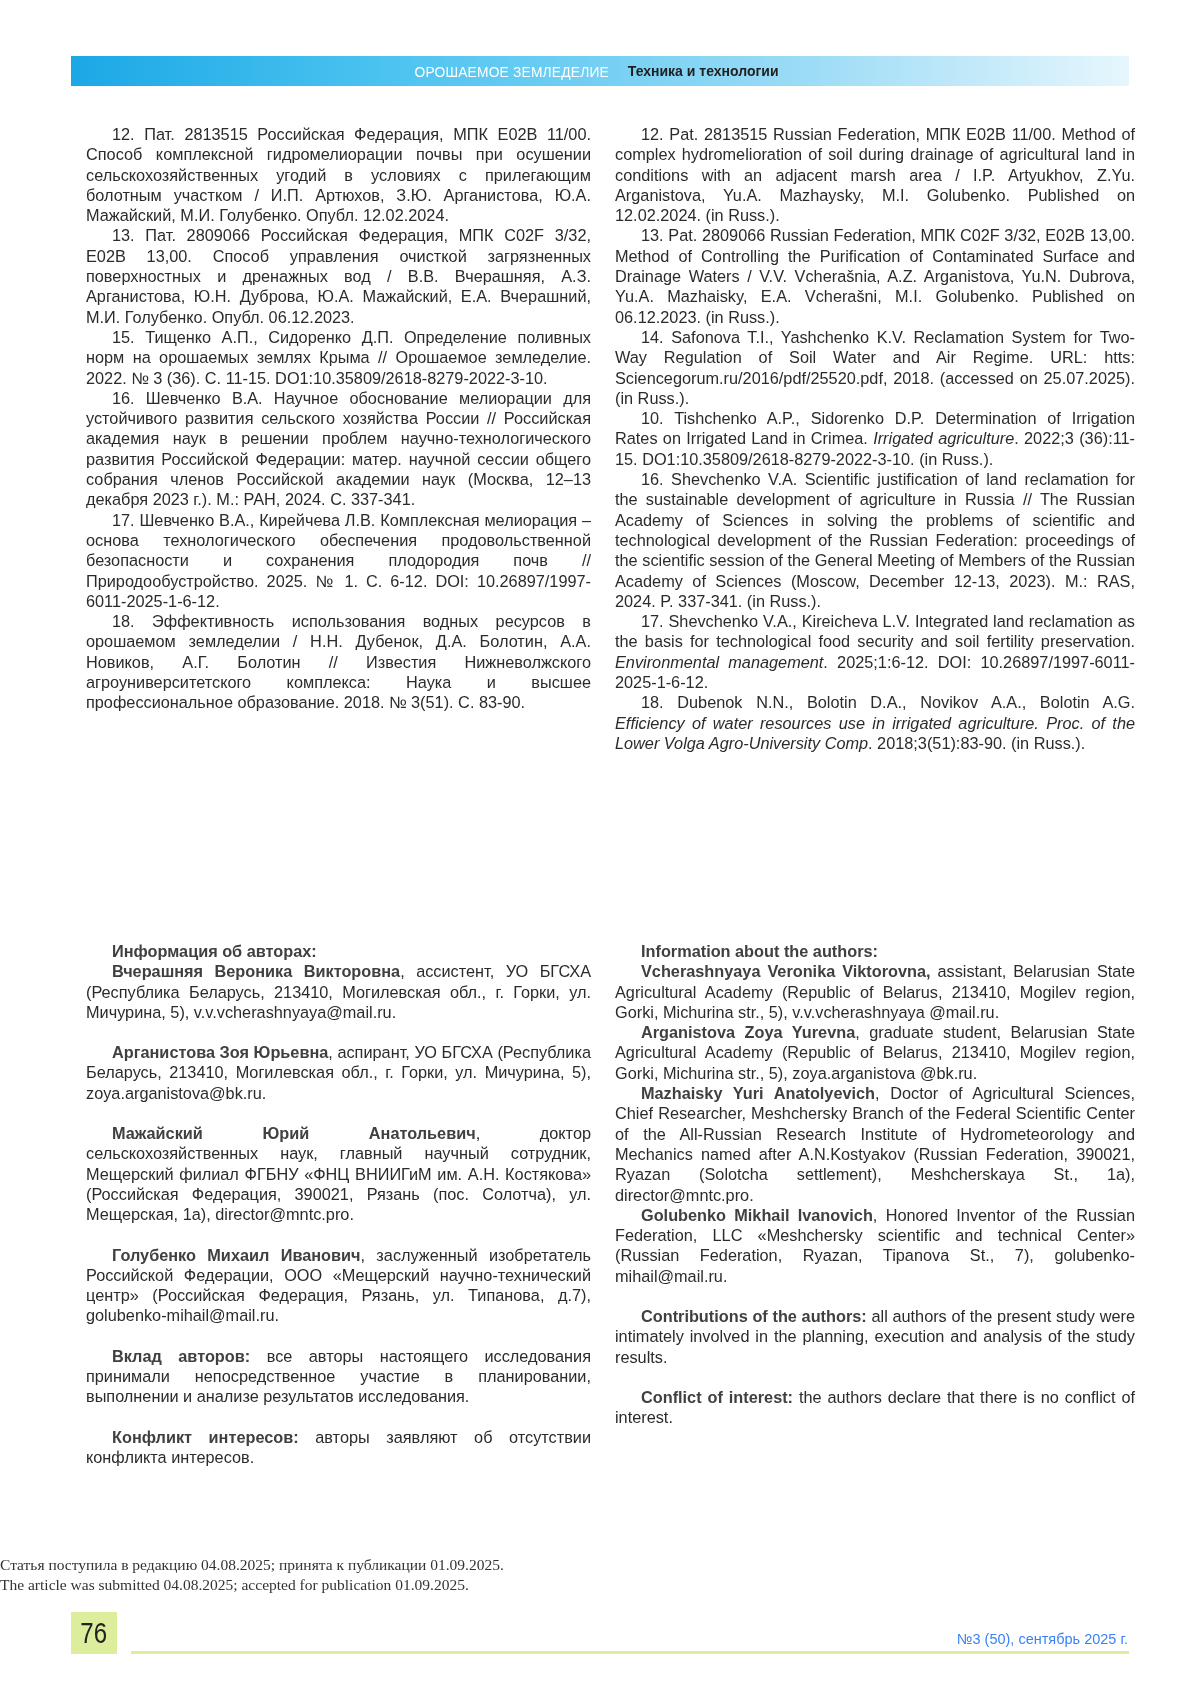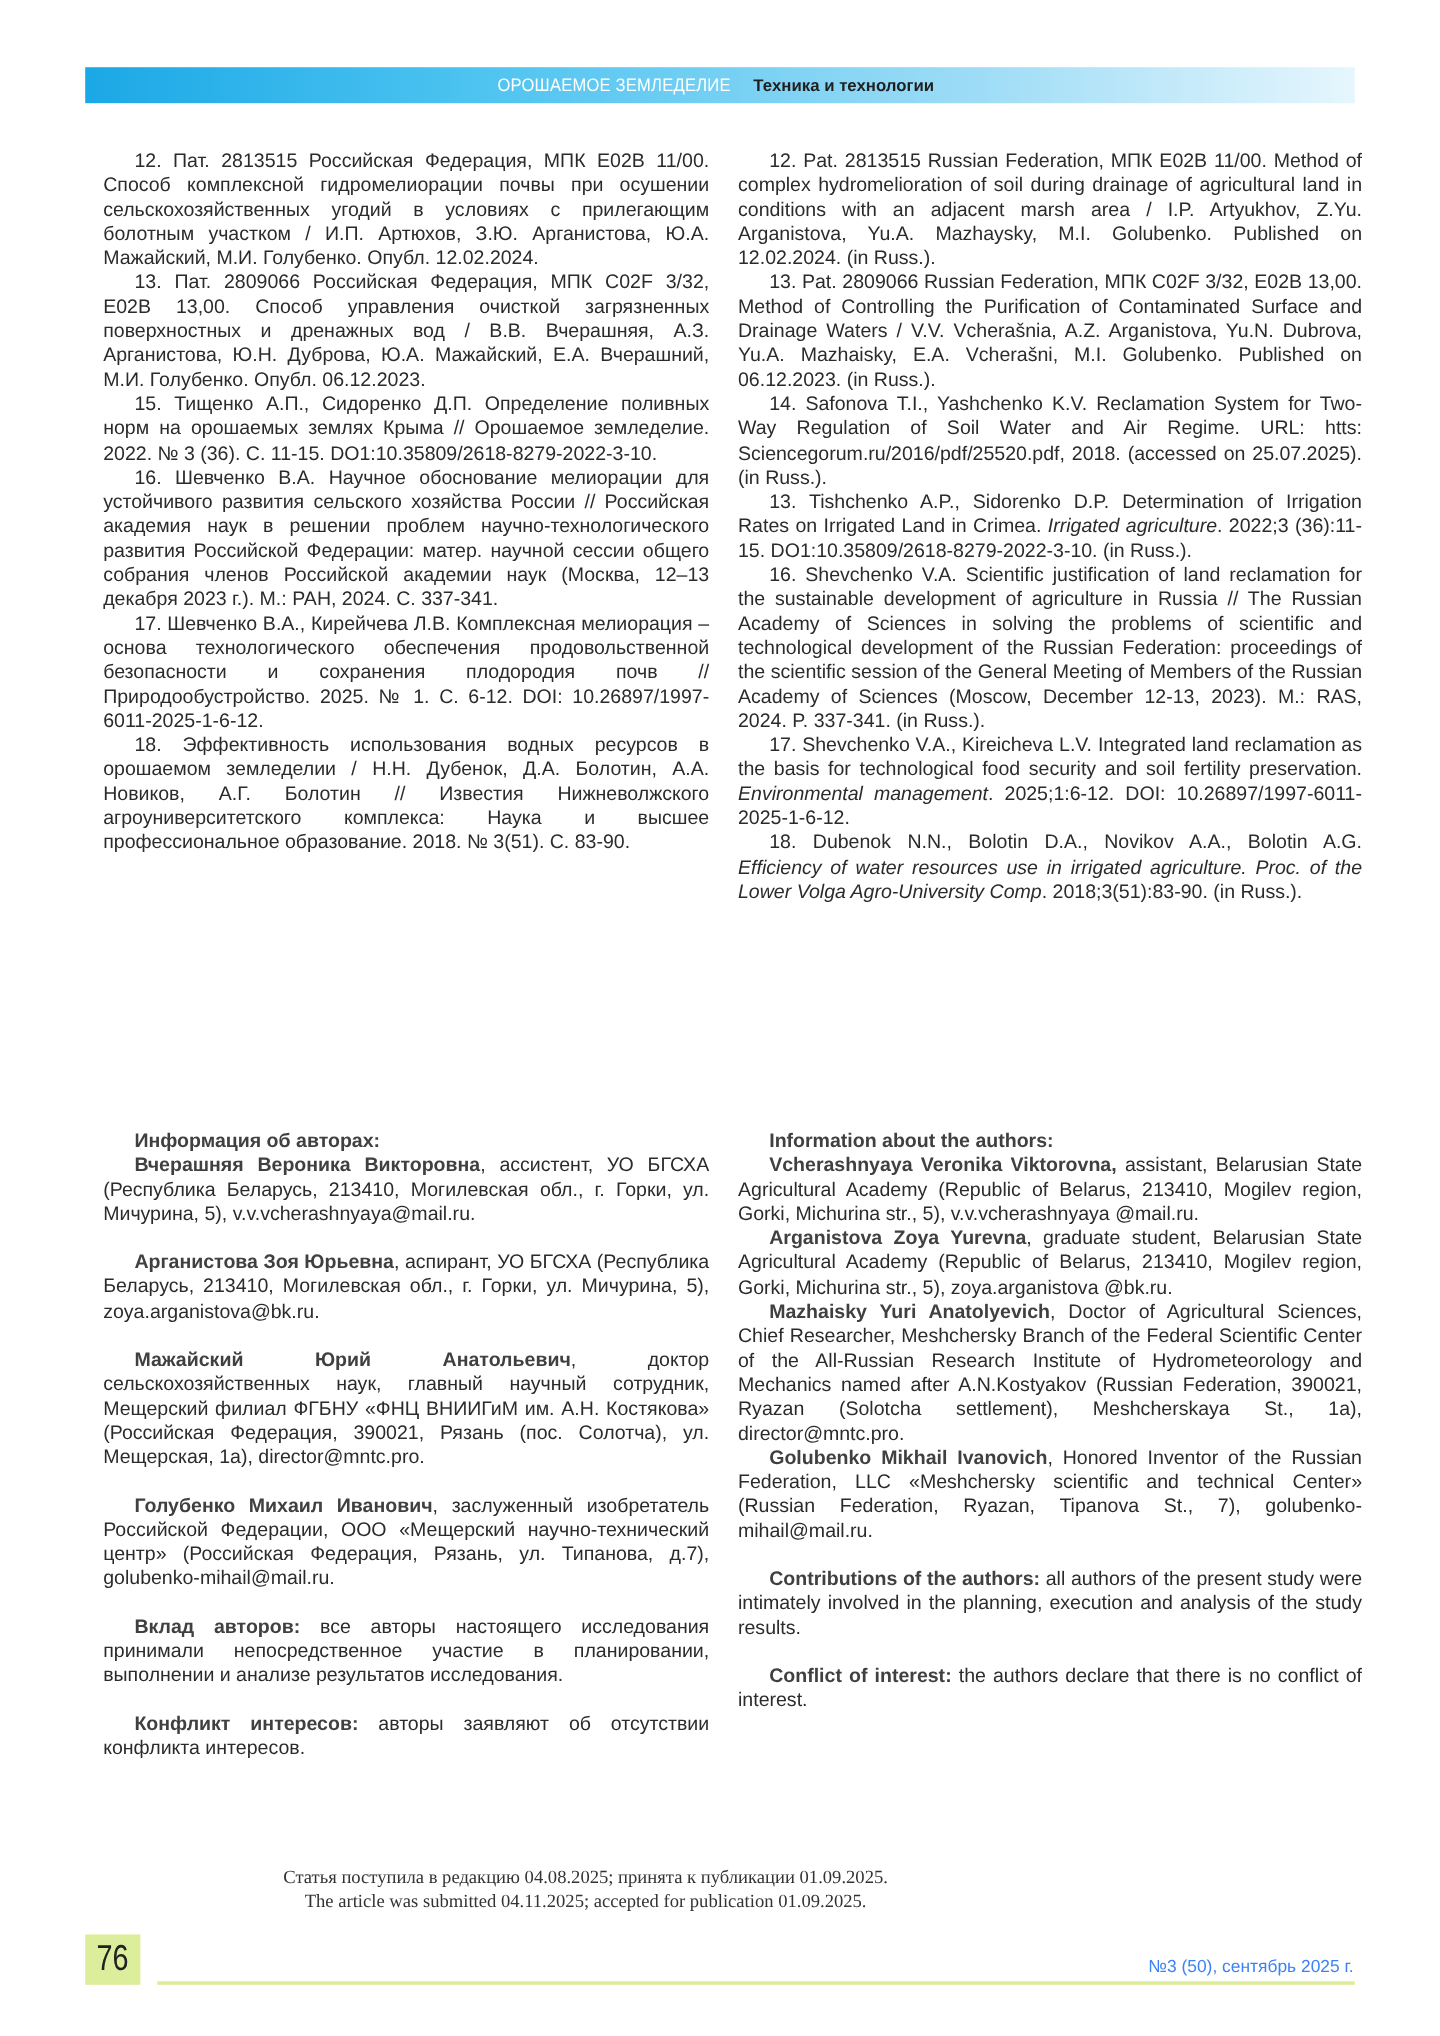--- a/index.html
+++ b/index.html
@@ -17,21 +17,21 @@
   .col-left { left: 86px; top: 124px; width: 505px; }
   .col-right { left: 615px; top: 124px; width: 520px; }
   .col p { margin: 0; text-indent: 26px; }
 
   .authors-left { left: 86px; top: 941px; width: 505px; }
   .authors-right { left: 615px; top: 941px; width: 520px; }
   .authors-left p.gap { margin-top: 20px; }
   .authors-right p.gap { margin-top: 20px; }
   b { color: #404040; }
 
-  .submission { position: absolute; left: 0; top: 1555px; width: 976px; text-align: center;
+  .submission { position: absolute; left: 0; top: 1555px; width: 976px; 
     font-family: "Liberation Serif", serif; font-size: 15.5px; line-height: 20px; color: #333; }
 
   .page-num { position: absolute; left: 71px; top: 1612px; width: 46px; height: 42px;
     background: #dcee9b; font-size: 30px; color: #222; display: flex; align-items: center; justify-content: center;
     transform-origin: center; text-align: right; }
   .page-num span { display: inline-block; transform: scaleX(0.8); }
   .issue { position: absolute; right: 72px; top: 1631px; font-size: 14.5px; color: #3b82f6; }
   .footer-line { position: absolute; left: 131px; top: 1651px; width: 998px; height: 3px; background: #dcee9b; }
 </style>
 </head>
@@ -48,21 +48,21 @@
   <p>15. Тищенко А.П., Сидоренко Д.П. Определение поливных норм на орошаемых землях Крыма // Орошаемое земледелие. 2022. № 3 (36). С. 11-15. DO1:10.35809/2618-8279-2022-3-10.</p>
   <p>16. Шевченко В.А. Научное обоснование мелиорации для устойчивого развития сельского хозяйства России // Российская академия наук в решении проблем научно-технологического развития Российской Федерации: матер. научной сессии общего собрания членов Российской академии наук (Москва, 12–13 декабря 2023 г.). М.: РАН, 2024. С. 337-341.</p>
   <p>17. Шевченко В.А., Кирейчева Л.В. Комплексная мелиорация – основа технологического обеспечения продовольственной безопасности и сохранения плодородия почв // Природообустройство. 2025. № 1. С. 6-12. DOI: 10.26897/1997-6011-2025-1-6-12.</p>
   <p>18. Эффективность использования водных ресурсов в орошаемом земледелии / Н.Н. Дубенок, Д.А. Болотин, А.А. Новиков, А.Г. Болотин // Известия Нижневолжского агроуниверситетского комплекса: Наука и высшее профессиональное образование. 2018. № 3(51). С. 83-90.</p>
 </div>
 
 <div class="col col-right">
   <p>12. Pat. 2813515 Russian Federation, МПК E02B 11/00. Method of complex hydromelioration of soil during drainage of agricultural land in conditions with an adjacent marsh area / I.P. Artyukhov, Z.Yu. Arganistova, Yu.A. Mazhaysky, M.I. Golubenko. Published on 12.02.2024. (in Russ.).</p>
   <p>13. Pat. 2809066 Russian Federation, МПК C02F 3/32, E02B 13,00. Method of Controlling the Purification of Contaminated Surface and Drainage Waters / V.V. Vcherašnia, A.Z. Arganistova, Yu.N. Dubrova, Yu.A. Mazhaisky, E.A. Vcherašni, M.I. Golubenko. Published on 06.12.2023. (in Russ.).</p>
   <p>14. Safonova T.I., Yashchenko K.V. Reclamation System for Two-Way Regulation of Soil Water and Air Regime. URL: htts: Sciencegorum.ru/2016/pdf/25520.pdf, 2018. (accessed on 25.07.2025). (in Russ.).</p>
-  <p><span>13. Tishchenko A.P., Sidorenko D.P. Determination of Irrigation Rates on Irrigated Land in Crimea. </span><i>Irrigated agriculture</i><span>. 2022;3 (36):11-15. DO1:10.35809/2618-8279-2022-3-10. (in Russ.).</span></p>
+  <p><span>10. Tishchenko A.P., Sidorenko D.P. Determination of Irrigation Rates on Irrigated Land in Crimea. </span><i>Irrigated agriculture</i><span>. 2022;3 (36):11-15. DO1:10.35809/2618-8279-2022-3-10. (in Russ.).</span></p>
   <p>16. Shevchenko V.A. Scientific justification of land reclamation for the sustainable development of agriculture in Russia // The Russian Academy of Sciences in solving the problems of scientific and technological development of the Russian Federation: proceedings of the scientific session of the General Meeting of Members of the Russian Academy of Sciences (Moscow, December 12-13, 2023). M.: RAS, 2024. P. 337-341. (in Russ.).</p>
   <p><span>17. Shevchenko V.A., Kireicheva L.V. Integrated land reclamation as the basis for technological food security and soil fertility preservation. </span><i>Environmental management</i><span>. 2025;1:6-12. DOI: 10.26897/1997-6011-2025-1-6-12.</span></p>
   <p><span>18. Dubenok N.N., Bolotin D.A., Novikov A.A., Bolotin A.G. </span><i>Efficiency of water resources use in irrigated agriculture. Proc. of the Lower Volga Agro-University Comp</i><span>. 2018;3(51):83-90. (in Russ.).</span></p>
 </div>
 
 <div class="col authors-left">
   <p><b>Информация об авторах:</b></p>
   <p><b>Вчерашняя Вероника Викторовна</b><span>, ассистент, УО БГСХА (Республика Беларусь, 213410, Могилевская обл., г. Горки, ул. Мичурина, 5), v.v.vcherashnyaya@mail.ru.</span></p>
   <p class="gap"><b>Арганистова Зоя Юрьевна</b><span>, аспирант, УО БГСХА (Республика Беларусь, 213410, Могилевская обл., г. Горки, ул. Мичурина, 5), zoya.arganistova@bk.ru.</span></p>
   <p class="gap"><b>Мажайский Юрий Анатольевич</b><span>, доктор сельскохозяйственных наук, главный научный сотрудник, Мещерский филиал ФГБНУ «ФНЦ ВНИИГиМ им. А.Н. Костякова» (Российская Федерация, 390021, Рязань (пос. Солотча), ул. Мещерская, 1а), director@mntc.pro.</span></p>
@@ -76,20 +76,20 @@
   <p><b>Vcherashnyaya Veronika Viktorovna,</b><span> assistant, Belarusian State Agricultural Academy (Republic of Belarus, 213410, Mogilev region, Gorki, Michurina str., 5), v.v.vcherashnyaya @mail.ru.</span></p>
   <p><b>Arganistova Zoya Yurevna</b><span>,  graduate student, Belarusian State Agricultural Academy (Republic of Belarus, 213410, Mogilev region, Gorki, Michurina str., 5), zoya.arganistova @bk.ru.</span></p>
   <p><b>Mazhaisky Yuri Anatolyevich</b><span>, Doctor of Agricultural Sciences, Chief Researcher, Meshchersky Branch of the Federal Scientific Center of the All-Russian Research Institute of Hydrometeorology and Mechanics named after A.N.Kostyakov (Russian Federation, 390021, Ryazan (Solotcha settlement), Meshcherskaya St., 1a), director@mntc.pro.</span></p>
   <p><b>Golubenko Mikhail Ivanovich</b><span>, Honored Inventor of the Russian Federation, LLC «Meshchersky scientific and technical Center» (Russian Federation, Ryazan,  Tipanova St., 7), golubenko-mihail@mail.ru.</span></p>
   <p class="gap"><b>Contributions of the authors:</b><span> all authors of the present study were intimately involved in the planning, execution and analysis of the study results.</span></p>
   <p class="gap"><b>Conflict of interest:</b><span> the authors declare that there is no conflict of interest.</span></p>
 </div>
 
 <div class="submission">
   <div>Статья поступила в редакцию 04.08.2025; принята к публикации 01.09.2025.</div>
-  <div>The article was submitted 04.11.2025; accepted for publication 01.09.2025.</div>
+  <div>The article was submitted 04.08.2025; accepted for publication 01.09.2025.</div>
 </div>
 
 <div class="page-num">
     <span>76</span>
   </div>
 <div class="issue">№3 (50), сентябрь 2025 г.</div>
 <div class="footer-line"></div>
 
 </body></html>

